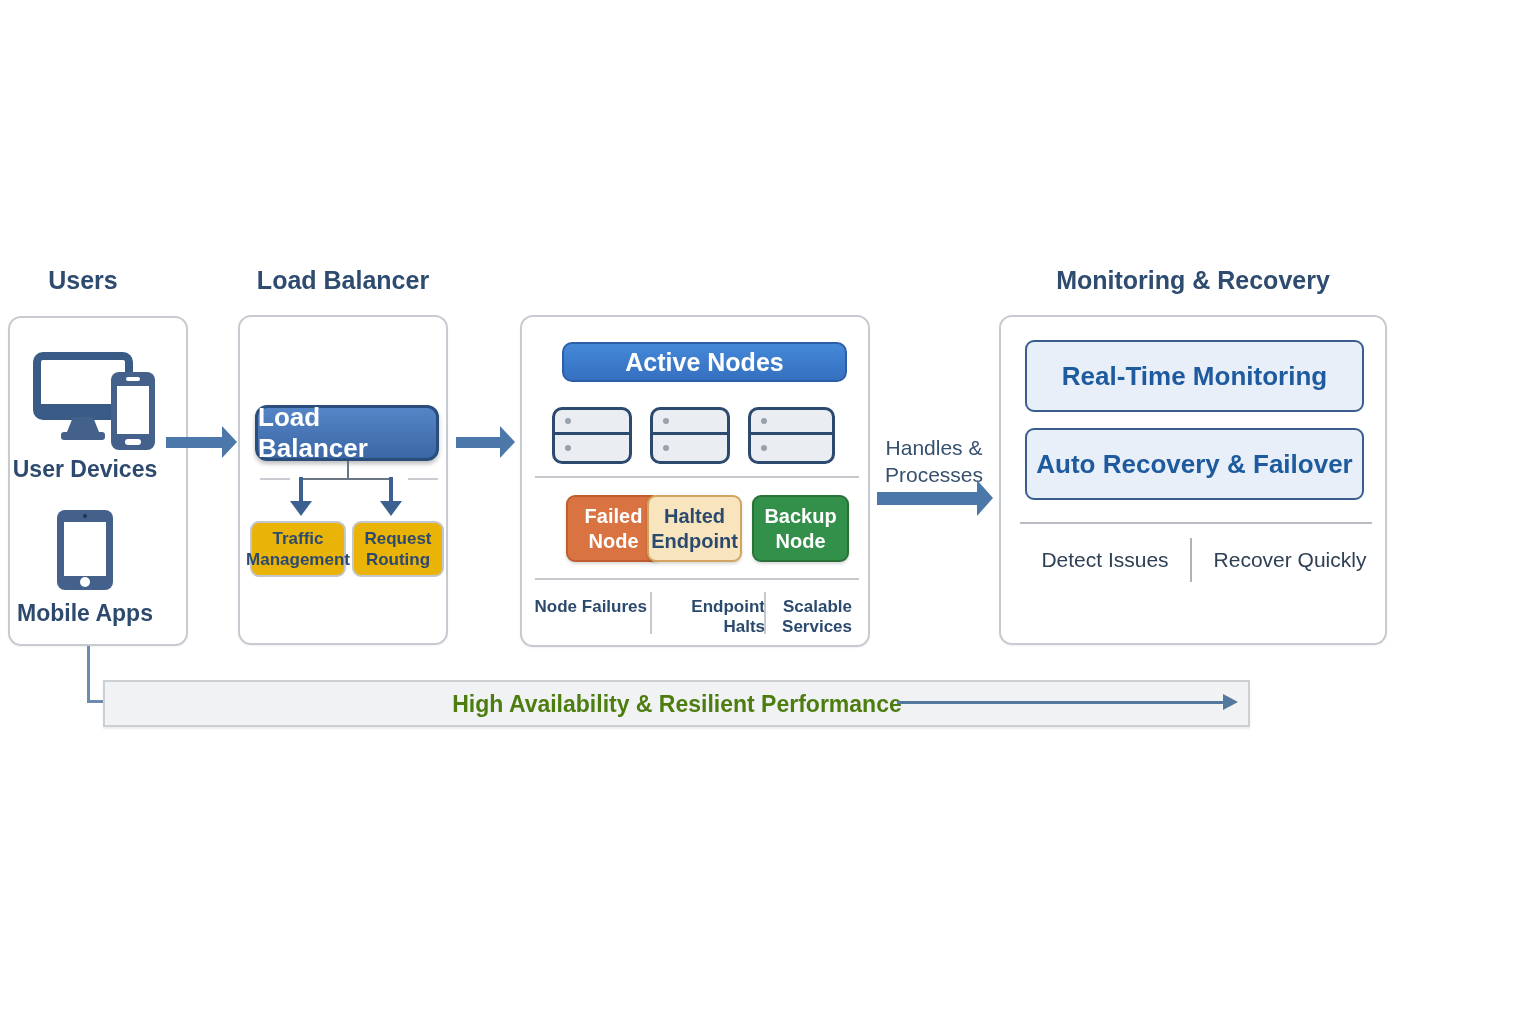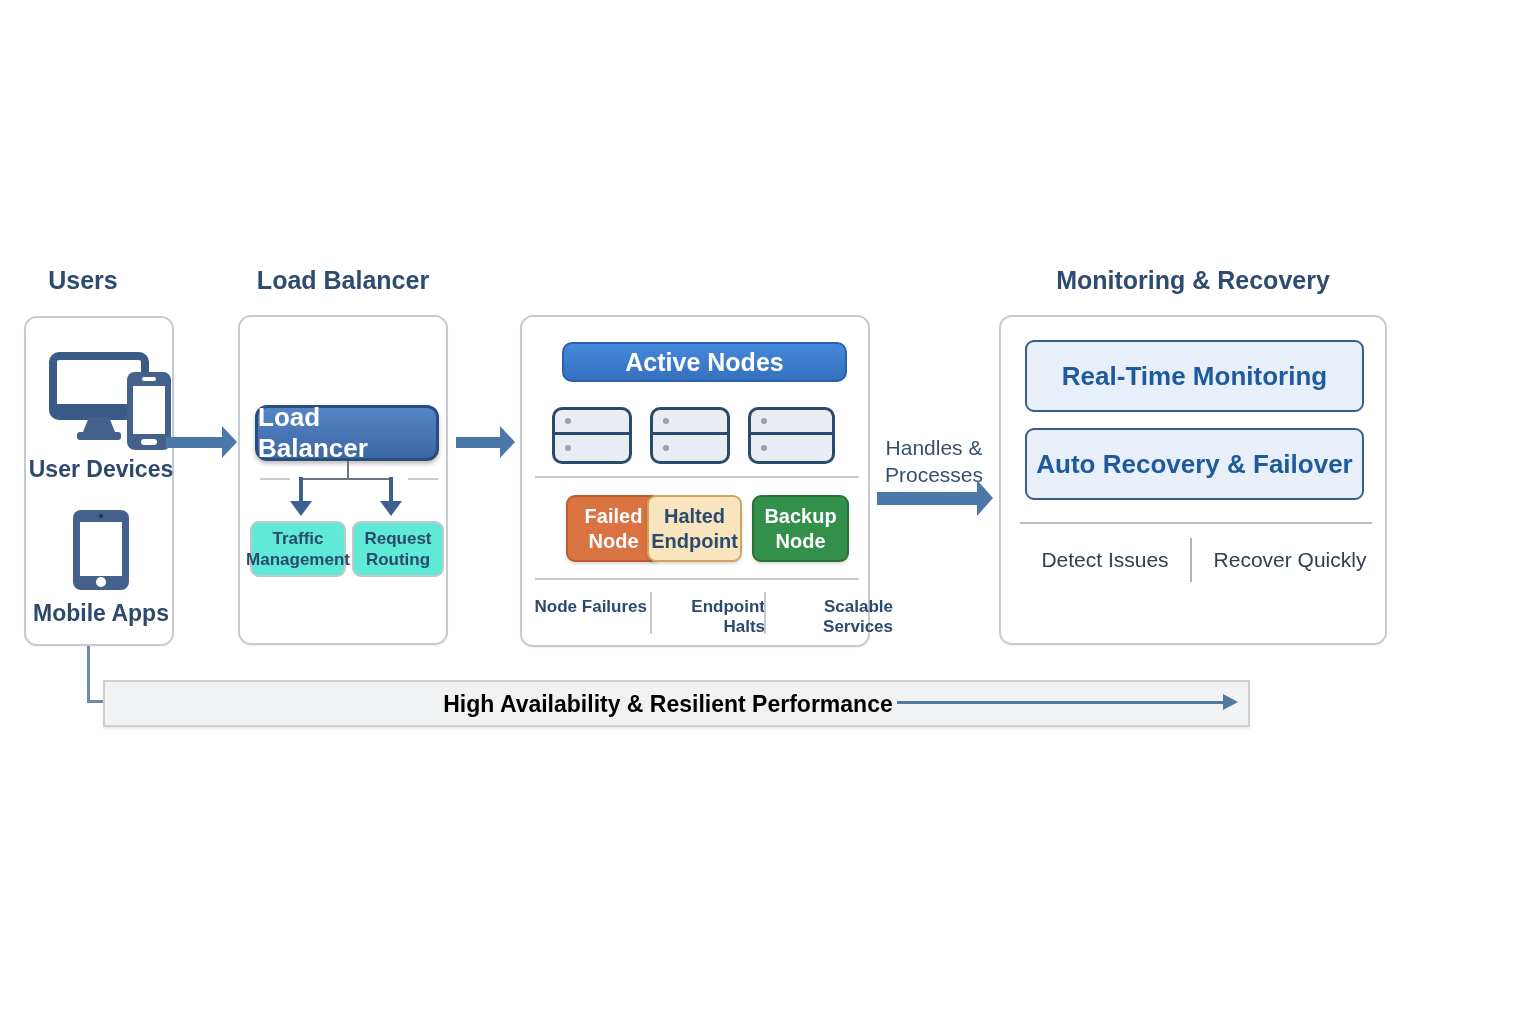--- a/index.html
+++ b/index.html
@@ -26,21 +26,21 @@
     font-size: 23px; font-weight: 600; color: #2d4a6e; text-align: center;
   }
   .lb-button {
     background: linear-gradient(180deg,#5585c6 0%, #3b67a5 100%);
     border: 3px solid #2b4d7c; border-radius: 12px;
     color: #ffffff; font-size: 26px; font-weight: bold;
     display: flex; align-items: center; justify-content: center;
     box-shadow: 0 3px 4px rgba(0,0,0,0.25);
   }
   .sub-box {
-    background: #5eead4; border: 2px solid #c3c7cd; border-radius: 9px;
+    background: #eab308; border: 2px solid #c3c7cd; border-radius: 9px;
     color: #2c4a6e; font-size: 17px; font-weight: bold; text-align: center;
     display: flex; align-items: center; justify-content: center;
     line-height: 1.25;
   }
   .active-banner {
     background: linear-gradient(180deg,#4489d8 0%, #3570bf 100%);
     border: 2px solid #2d5fa9; border-radius: 10px;
     color: #ffffff; font-size: 25px; font-weight: bold;
     display: flex; align-items: center; justify-content: center;
   }
@@ -76,43 +76,44 @@
   }
   .mon-footer { font-size: 21px; color: #2e4054; text-align: center; }
   .handles-label {
     font-size: 21px; color: #36506d; text-align: center; line-height: 1.3;
   }
   .banner {
     background: #f1f2f4; border: 2px solid #cbd0d5;
     box-shadow: 0 2px 2px rgba(0,0,0,0.08);
   }
   .banner-text {
-    font-size: 23px; font-weight: bold; color: #000000; text-align: center;
+    font-size: 23px; font-weight: bold; color: #4d7c0f; text-align: center;
     white-space: nowrap;
+    margin-left: 9px;
   }
   .thin-line { background: #6d8cad; }
   .banner-arrow-line { background: #53799f; }
   .banner-arrow-head {
     width: 0; height: 0;
     border-top: 8px solid transparent; border-bottom: 8px solid transparent;
     border-left: 15px solid #53799f;
   }
   .connector { background: #6a7582; }
   .connector-light { background: #c9ccd0; }
 </style>
 </head>
 <body>
 
 <div id="stage">
 
   <div class="abs col-title" style="left:8px; top:266px; width:150px;">Users</div>
   <div class="abs col-title" style="left:238px; top:266px; width:210px;">Load Balancer</div>
   <div class="abs col-title" style="left:999px; top:266px; width:388px;">Monitoring &amp; Recovery</div>
 
-  <div class="abs panel" style="left:8px; top:316px; width:150px; height:330px;margin-left:16px;">
+  <div class="abs panel" style="left:8px; top:316px; width:180px; height:330px;">
 
     <svg class="abs" style="left:15px; top:34px;" width="135" height="100" viewBox="0 0 135 100">
       <rect x="12" y="4" width="92" height="60" rx="6" fill="#ffffff" stroke="#3a5b85" stroke-width="8"></rect>
       <rect x="10" y="52" width="96" height="13" rx="3" fill="#3a5b85"></rect>
       <polygon points="48,65 68,65 74,80 42,80" fill="#44618c"></polygon>
       <rect x="36" y="80" width="44" height="8" rx="3" fill="#44618c"></rect>
       <rect x="86" y="20" width="44" height="78" rx="8" fill="#44618c"></rect>
       <rect x="92" y="34" width="32" height="48" fill="#ffffff"></rect>
       <rect x="101" y="25" width="14" height="4" rx="2" fill="#ffffff"></rect>
       <rect x="100" y="87" width="16" height="6" rx="3" fill="#ffffff"></rect>
@@ -196,21 +197,21 @@
     <div class="abs status-box status-failed" style="left:20px; top:178px; width:95px; height:67px;margin-left:24px;">Failed Node</div>
     <div class="abs status-box status-halted" style="left:125px; top:178px; width:95px; height:67px;">Halted Endpoint</div>
     <div class="abs status-box status-backup" style="left:230px; top:178px; width:97px; height:67px;">Backup Node</div>
 
     <div class="abs hline" style="left:13px; top:261px; width:324px; height:1.5px;"></div>
 
     <div class="abs ds-footer" style="left:10px; top:280px; width:115px;">Node Failures</div>
     <div class="abs vsep" style="left:128px; top:275px; height:42px; width:1.5px;"></div>
     <div class="abs ds-footer" style="left:133px; top:280px; width:110px;">Endpoint Halts</div>
     <div class="abs vsep" style="left:242px; top:275px; height:42px; width:1.5px;"></div>
-    <div class="abs ds-footer" style="left:250px; top:280px; width:80px;margin-left:41px;">Scalable Services</div>
+    <div class="abs ds-footer" style="left:250px; top:280px; width:80px;">Scalable Services</div>
   </div>
 
   <div class="abs handles-label" style="left:875px; top:434px; width:118px;">
     <div>Handles &amp;</div>
     <div>Processes</div>
   </div>
   <svg class="abs" style="left:875px; top:478px;" width="120" height="40">
     <rect x="2" y="14" width="101" height="13" fill="#4b78a8"></rect>
     <polygon points="102,2 102,38 118,20" fill="#4b78a8"></polygon>
   </svg>

